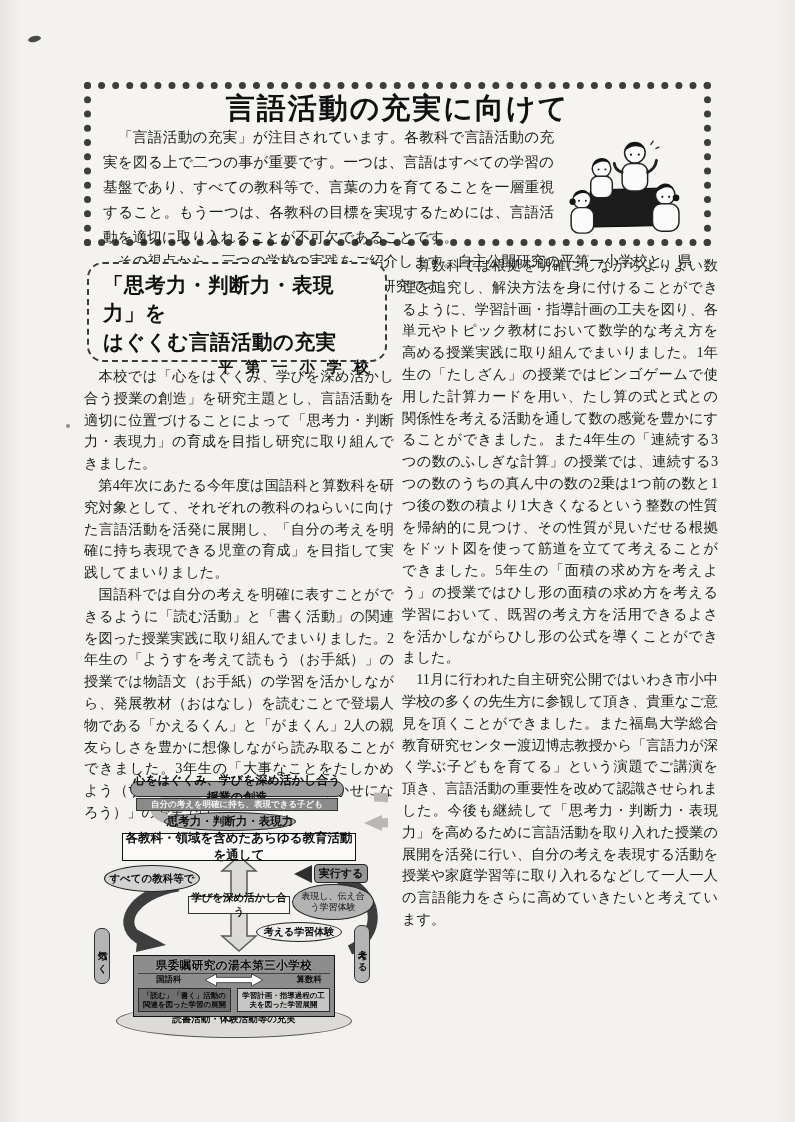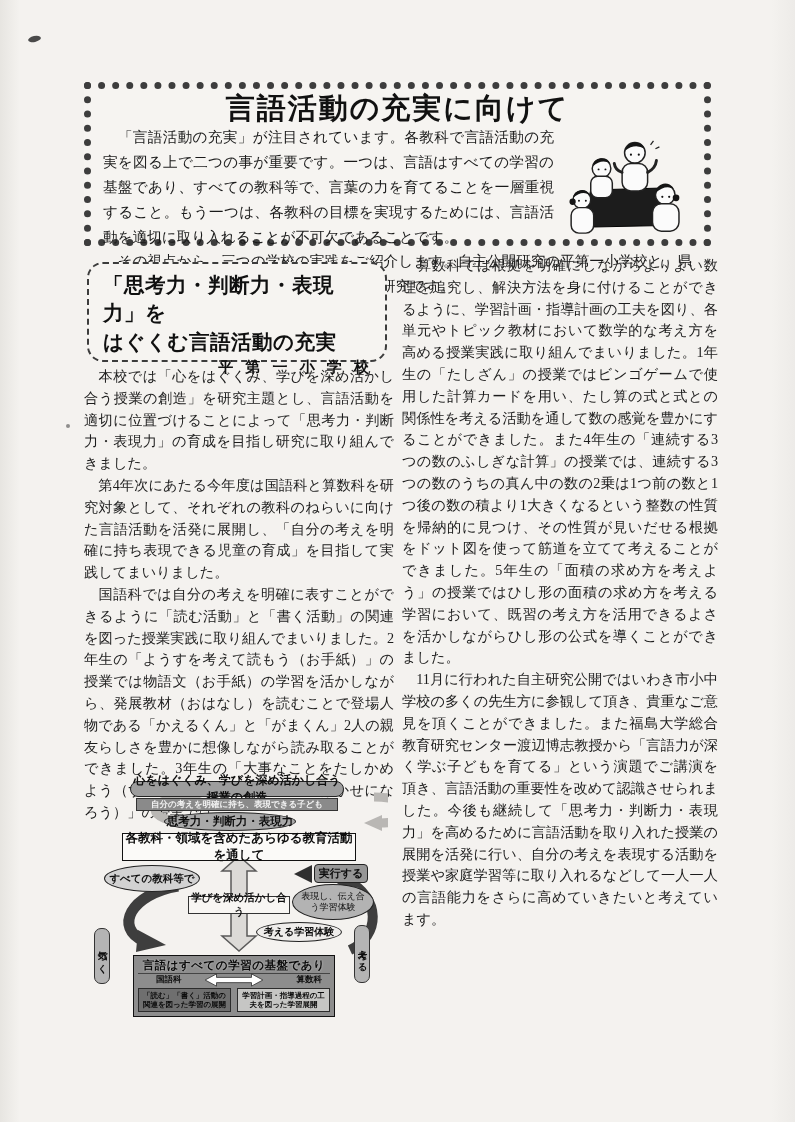--- a/index.html
+++ b/index.html
@@ -172,23 +172,24 @@
     <div class="el oval-skills">思考力・判断力・表現力</div>
     <div class="el box-activities">各教科・領域を含めたあらゆる教育活動を通して</div>
     <div class="el oval-judge">すべての教科等で</div>
     <div class="el tag-execute">実行する</div>
     <div class="el center-box">学びを深め活かし合う</div>
     <div class="el oval-express">表現し、伝え合う学習体験</div>
     <div class="el oval-think">考える学習体験</div>
     <div class="el vtag tag-notice">気づく</div>
     <div class="el vtag tag-think">考える</div>
 
+    <div class="el ellipse-bottom">読書活動・体験活動等の充実</div>
 
     <div class="el subjects-box">
-      <div class="subjects-header">言語はすべての学習の基盤であり</div>
+      <div class="subjects-header">県委嘱研究の湯本第三小学校</div>
       <div class="subjects-row">
         <span class="subj">国語科</span>
         <svg width="66" height="14" viewBox="0 0 70 16">
           <polygon points="2,8 15,1 15,5 55,5 55,1 68,8 55,15 55,11 15,11 15,15" fill="#ffffff" stroke="#3a3a3a" stroke-width="1"></polygon>
         </svg>
         <span class="subj">算数科</span>
       </div>
       <div class="subboxes">
         <div class="subbox dark">「読む」「書く」活動の関連を図った学習の展開</div>
         <div class="subbox light">学習計画・指導過程の工夫を図った学習展開</div>

